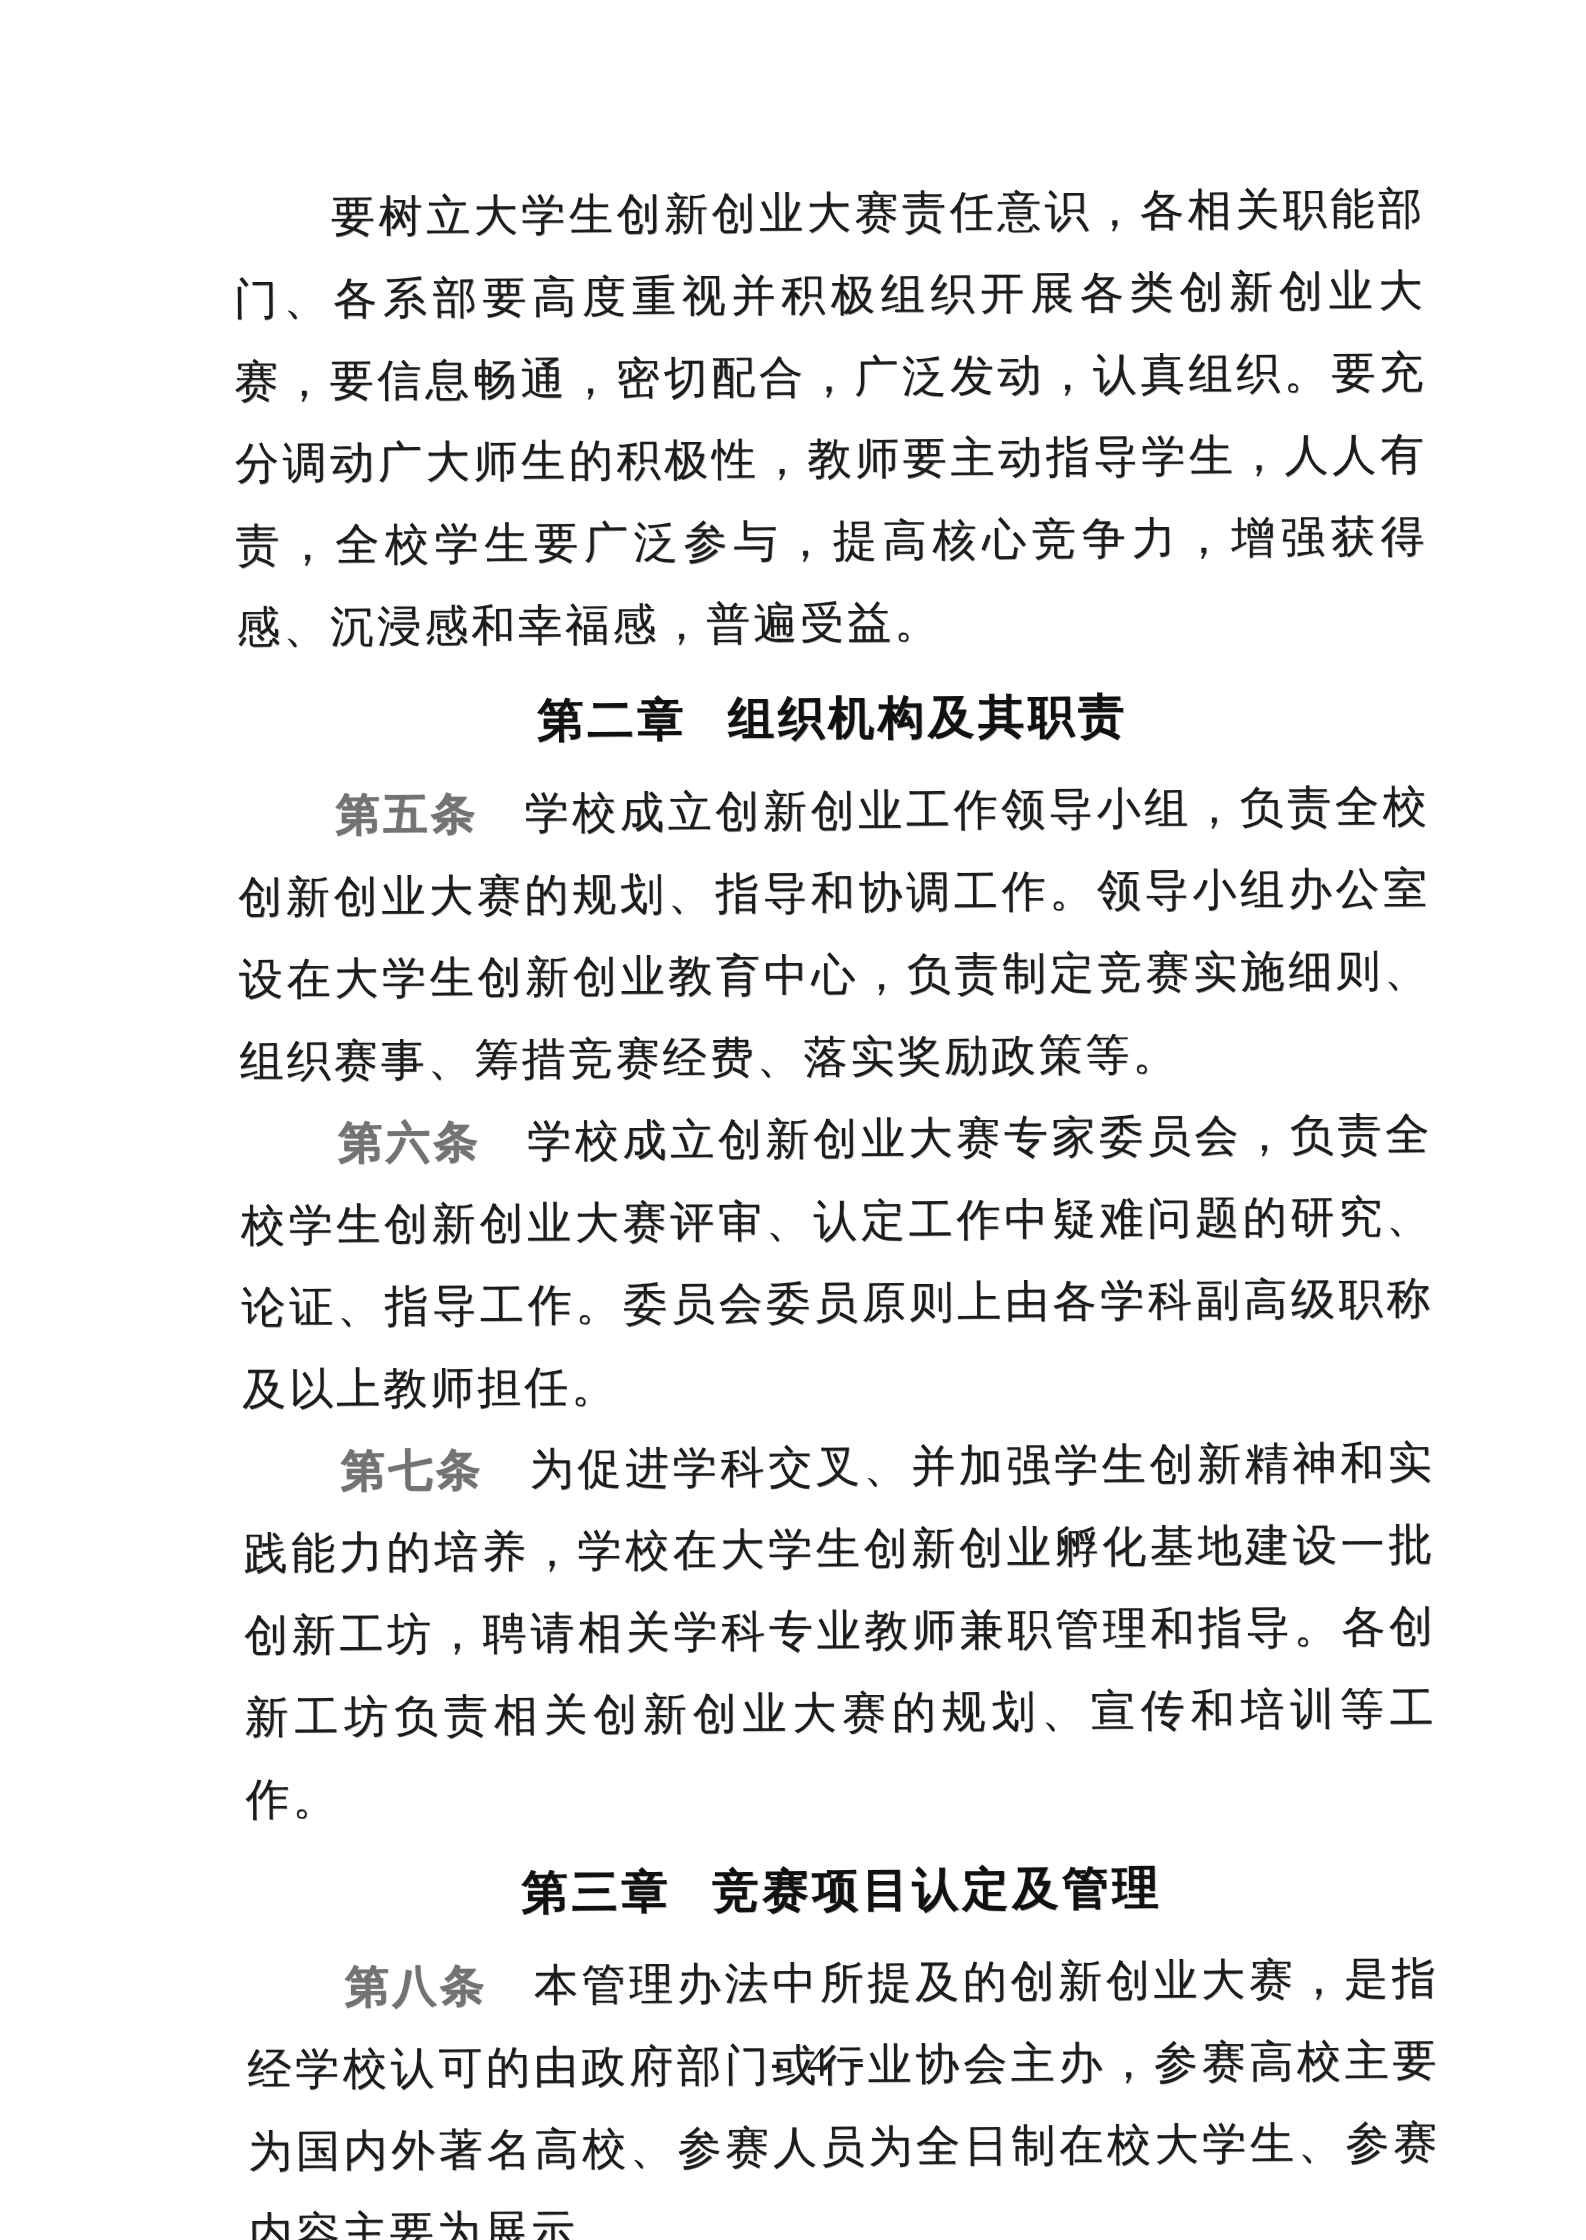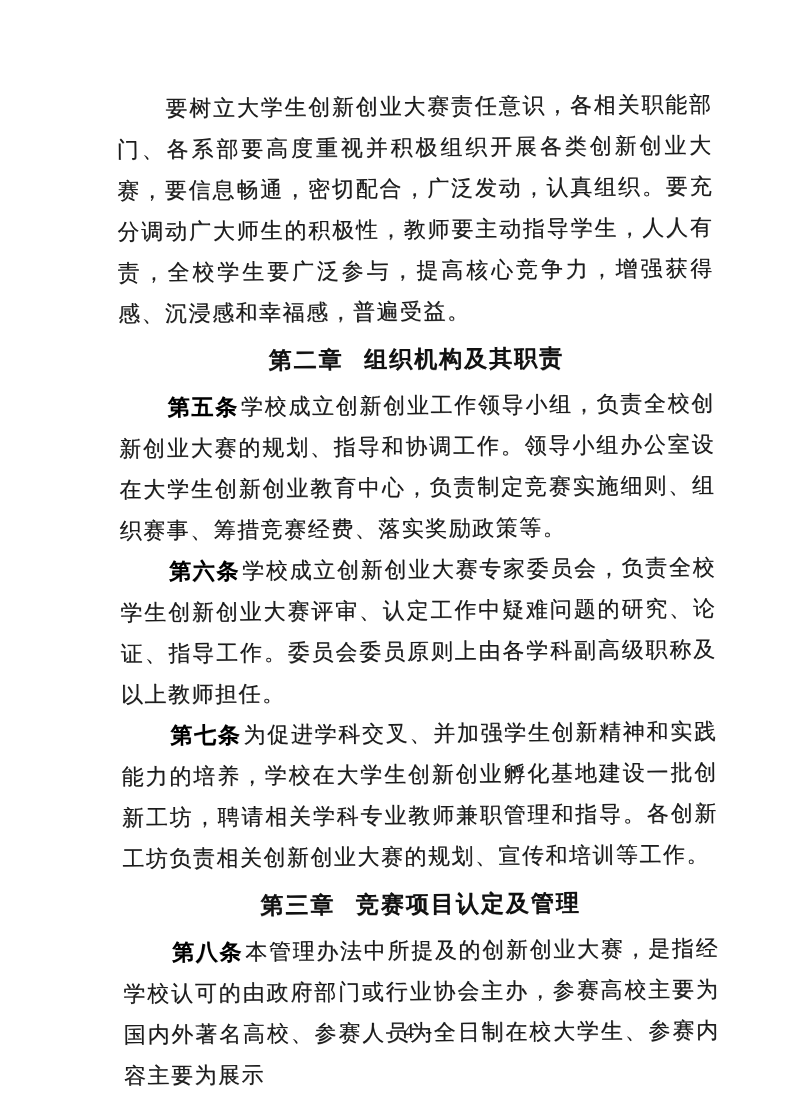--- a/index.html
+++ b/index.html
@@ -46,22 +46,22 @@
     text-indent: 0;
     letter-spacing: 2px;
     word-spacing: 12px;
     color: #111111;
     font-family: "Liberation Sans", "DejaVu Sans", sans-serif;
     text-shadow: 0.3px 0.3px 0.4px rgba(0,0,0,0.45);
   }
   .article-label {
     font-family: "Liberation Sans", "DejaVu Sans", sans-serif;
     font-weight: 700;
-    color: #000000;
-    margin-right: 2px;
+    color: #737373;
+    margin-right: 23px;
   }
   .page-number {
     position: absolute;
     left: 0;
     top: 1019px;
     width: 100%;
     text-align: center;
     font-size: 21px;
     letter-spacing: 3px;
     transform: translateX(10px);

